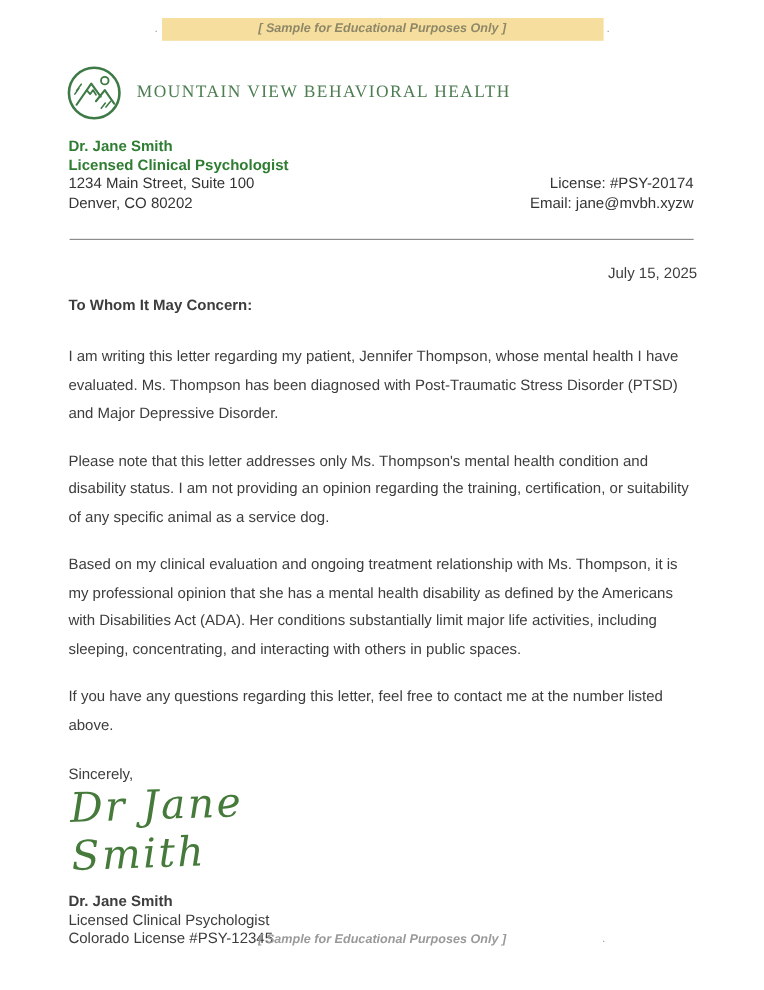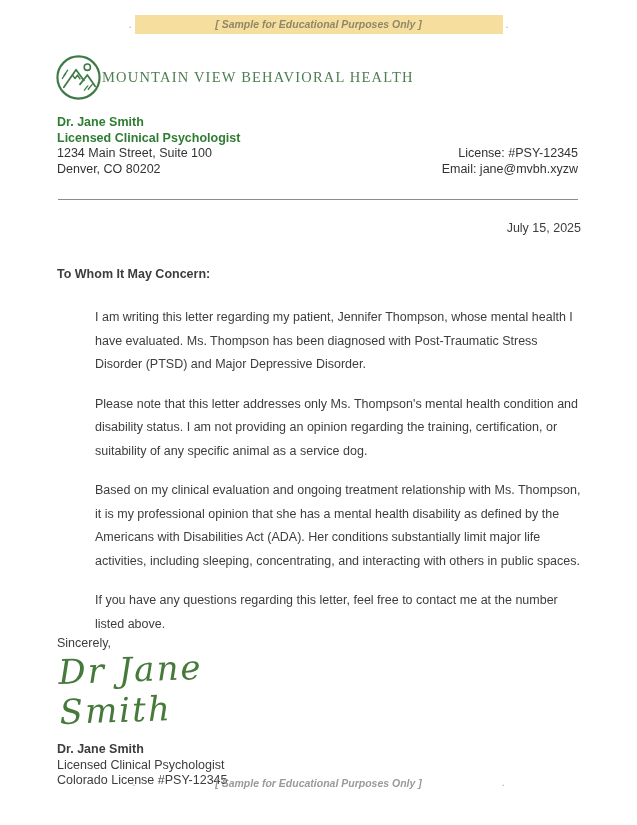--- a/index.html
+++ b/index.html
@@ -36,21 +36,21 @@
   }
   .edge-dot { color: #9a9a9a; font-size: 10px; line-height: 10px; }
 
   
   .brand-row {
     position: absolute;
     top: 54px;
     left: 55px;
     display: flex;
     align-items: center;
-    gap: 0;
+    gap: 12px;
   }
   .logo-wrap { width: 47px; height: 47px; }
   .brand-name {
     font-family: "Liberation Serif", serif;
     color: #4e7d52;
     font-size: 14.5px;
     letter-spacing: 1.2px;
     font-weight: normal;
   }
 
@@ -79,24 +79,24 @@
   
   .letter-body {
     position: absolute;
     top: 221px;
     left: 57px;
     width: 524px;
     color: #3d3d3d;
     font-size: 12.5px;
   }
   .date-line { margin-bottom: 0; text-align: right; }
-  .salutation { font-weight: bold; margin-top: 32px; }
-  .para { line-height: 23.5px; margin-top: 16px; margin-left: 38px; }
+  .salutation { font-weight: bold; margin-top: 12px; }
+  .para { line-height: 23.5px; margin-top: 16px; }
   .para:first-of-type { margin-top: 25px; }
-  .closing { }
+  .closing { margin-top: 22px; }
   .signature-script {
     margin-top: 2px;
     margin-left: 2px;
     font-family: "DejaVu Serif", serif;
     font-style: italic;
     color: #457a3b;
     font-size: 34px;
     transform: rotate(-2deg);
     transform-origin: left center;
     letter-spacing: 2px;
@@ -154,21 +154,21 @@
   </div>
 
   <div class="contact-row">
     <div class="contact-left">
       <div class="green-line">Dr. Jane Smith</div>
       <div class="green-line">Licensed Clinical Psychologist</div>
       <div>1234 Main Street, Suite 100</div>
       <div>Denver, CO 80202</div>
     </div>
     <div class="contact-right">
-      <div>License: #PSY-12345</div>
+      <div>License: #PSY-20174</div>
       <div>Email: jane@mvbh.xyzw</div>
     </div>
   </div>
 
   <div class="divider"></div>
 
   <div class="letter-body">
     <div class="date-line">July 15, 2025</div>
     <div class="salutation">To Whom It May Concern:</div>
     <p class="para">I am writing this letter regarding my patient, Jennifer Thompson, whose mental health I have evaluated. Ms. Thompson has been diagnosed with Post-Traumatic Stress Disorder (PTSD) and Major Depressive Disorder.</p>

